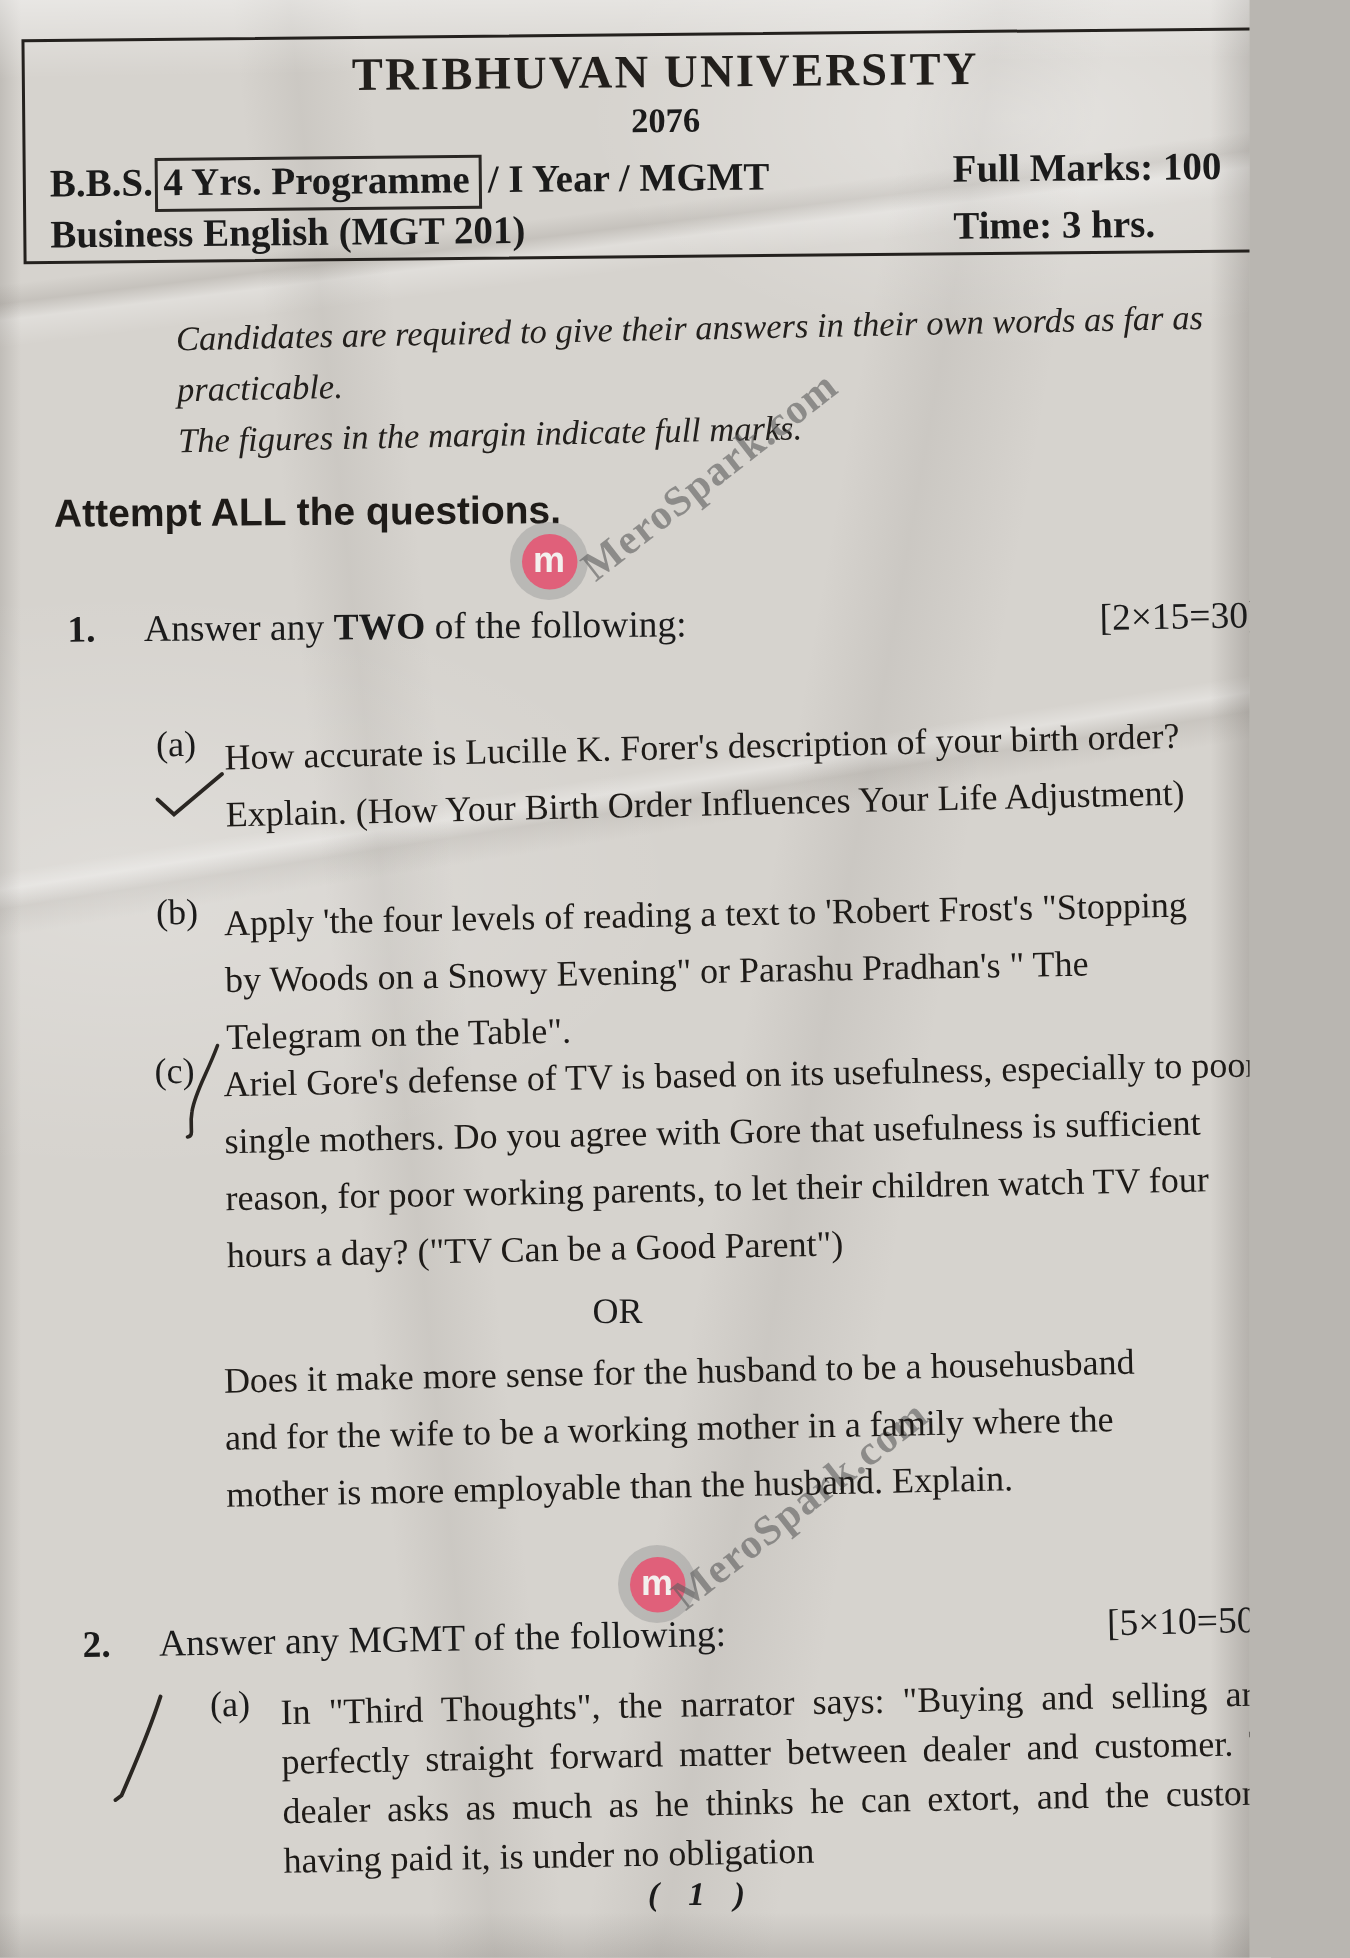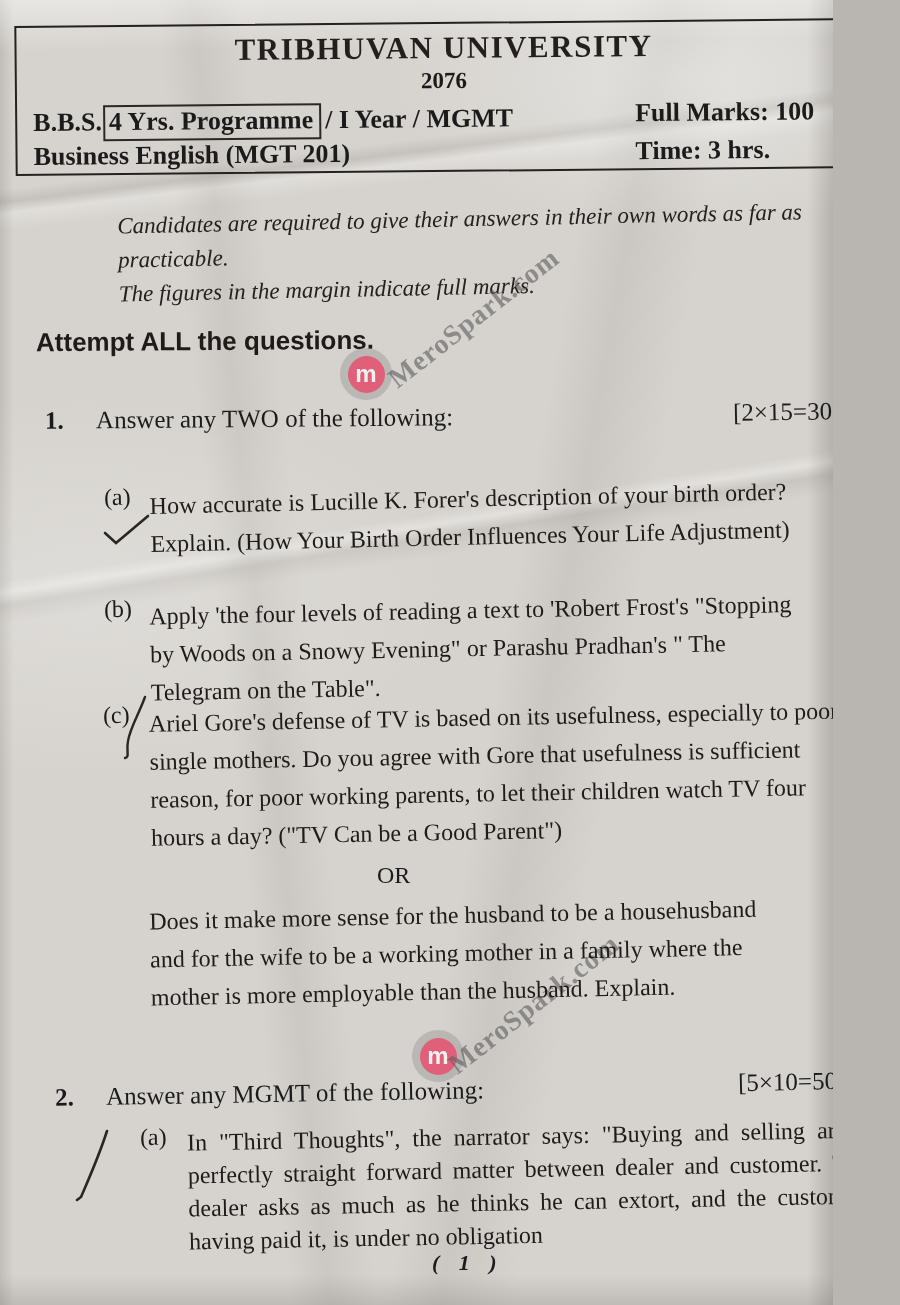--- a/index.html
+++ b/index.html
@@ -87,21 +87,21 @@
     width:37px; height:37px; border-radius:50%;
     display:flex; align-items:center; justify-content:center;
     font-family:"Liberation Sans", sans-serif;
     font-weight:bold; font-size:24px; color:#f3f0ee;
   }
 
   
   .qrow{font-size:25px; white-space:nowrap;}
   .qnum{font-weight:bold;}
   .qmarks{font-size:25px; white-space:nowrap;}
-  .kw{font-weight:normal;}
+  .kw{font-weight:bold;}
   .part-label{font-size:24px;}
   .part-text{font-size:24px; line-height:38px; color:#1e1b18;}
   .or-head{font-size:24px;}
   .tight{line-height:33px;}
   .justified{text-align:justify; text-align-last:left;}
   .pagenum{font-size:22px; font-style:italic; letter-spacing:7px; font-weight:bold;}
   svg.marks-layer{pointer-events:none;}
 </style>
 </head>
 <body>
@@ -142,21 +142,21 @@
 
   <div class="abs part-label" style="left:104px; top:484px; transform:rotate(-1deg);">(a)</div>
   <div class="abs part-text" style="left:150px; top:479px; width:700px; transform:rotate(-1.3deg);">How accurate is Lucille K. Forer's description of your birth order? Explain. (How Your Birth Order Influences Your Life Adjustment)</div>
 
   <div class="abs part-label" style="left:104px; top:596px; transform:rotate(-1deg);">(b)</div>
   <div class="abs part-text" style="left:150px; top:591px; width:668px; transform:rotate(-1.1deg);">Apply 'the four levels of reading a text to 'Robert Frost's "Stopping by Woods on a Snowy Evening" or Parashu Pradhan's " The Telegram on the Table".</div>
 
   <div class="abs part-label" style="left:103px; top:702px; transform:rotate(-1deg);">(c)</div>
   <div class="abs part-text" style="left:150px; top:698px; width:712px; transform:rotate(-1.1deg);">Ariel Gore's defense of TV is based on its usefulness, especially to poor single mothers. Do you agree with Gore that usefulness is sufficient reason, for poor working parents, to let their children watch TV four hours a day? ("TV Can be a Good Parent")</div>
 
-  <div class="abs or-head" style="left:377px; top:862px;">OR</div>
+  <div class="abs or-head" style="left:395px; top:862px;">OR</div>
   <div class="abs part-text" style="left:150px; top:896px; width:622px; transform:rotate(-1.2deg);">Does it make more sense for the husband to be a househusband and for the wife to be a working mother in a family where the mother is more employable than the husband. Explain.</div>
 
   <div class="abs qrow" style="left:55px; top:1080px; transform:rotate(-1deg);">
     <span class="qnum">2.</span>
     <span style="display:inline-block; width:26px;"></span><span>Answer any </span><span>MGMT</span><span> of the following:</span>
   </div>
   <div class="abs qmarks" style="left:738px; top:1068px; transform:rotate(-1.2deg);">[5×10=50]</div>
 
   <div class="abs part-label" style="left:140px; top:1124px; transform:rotate(-1deg);">(a)</div>
   <div class="abs part-text tight justified" style="left:188px; top:1120px; width:682px; transform:rotate(-1.1deg);">In "Third Thoughts", the narrator says: "Buying and selling are a perfectly straight forward matter between dealer and customer. The dealer asks as much as he thinks he can extort, and the customer, having paid it, is under no obligation</div>

